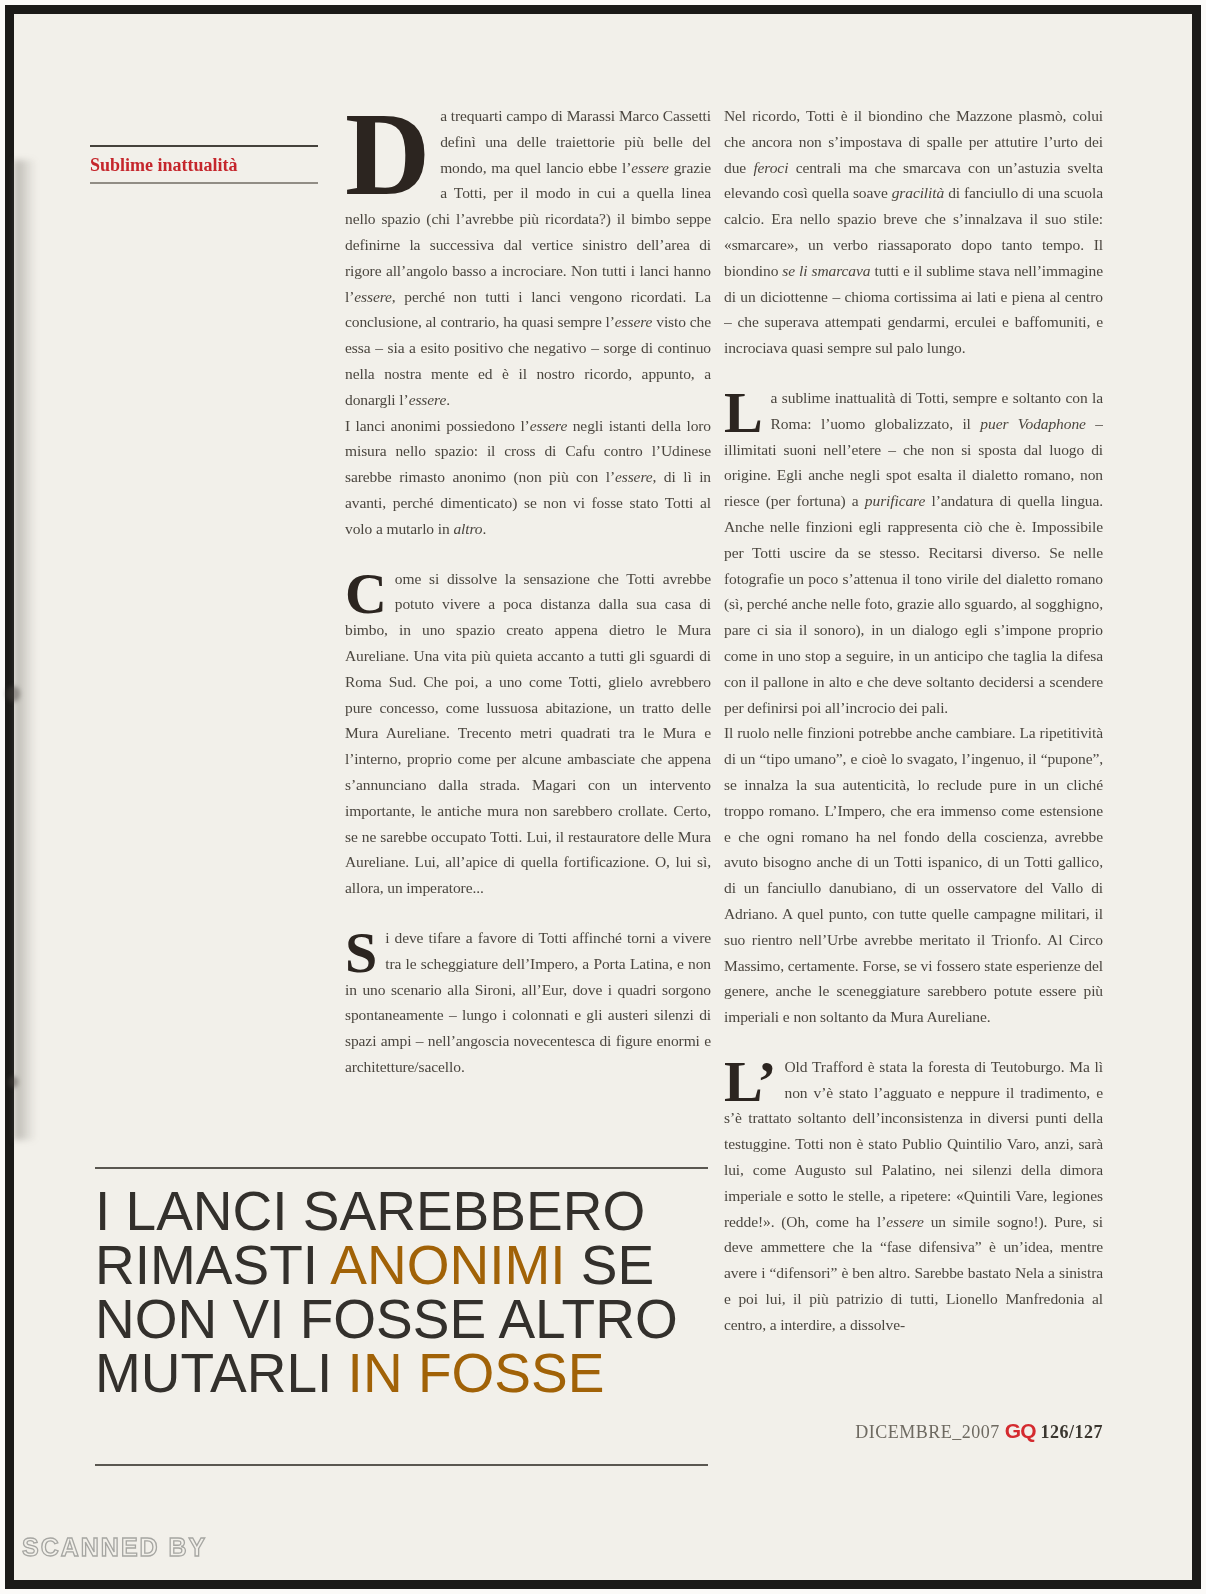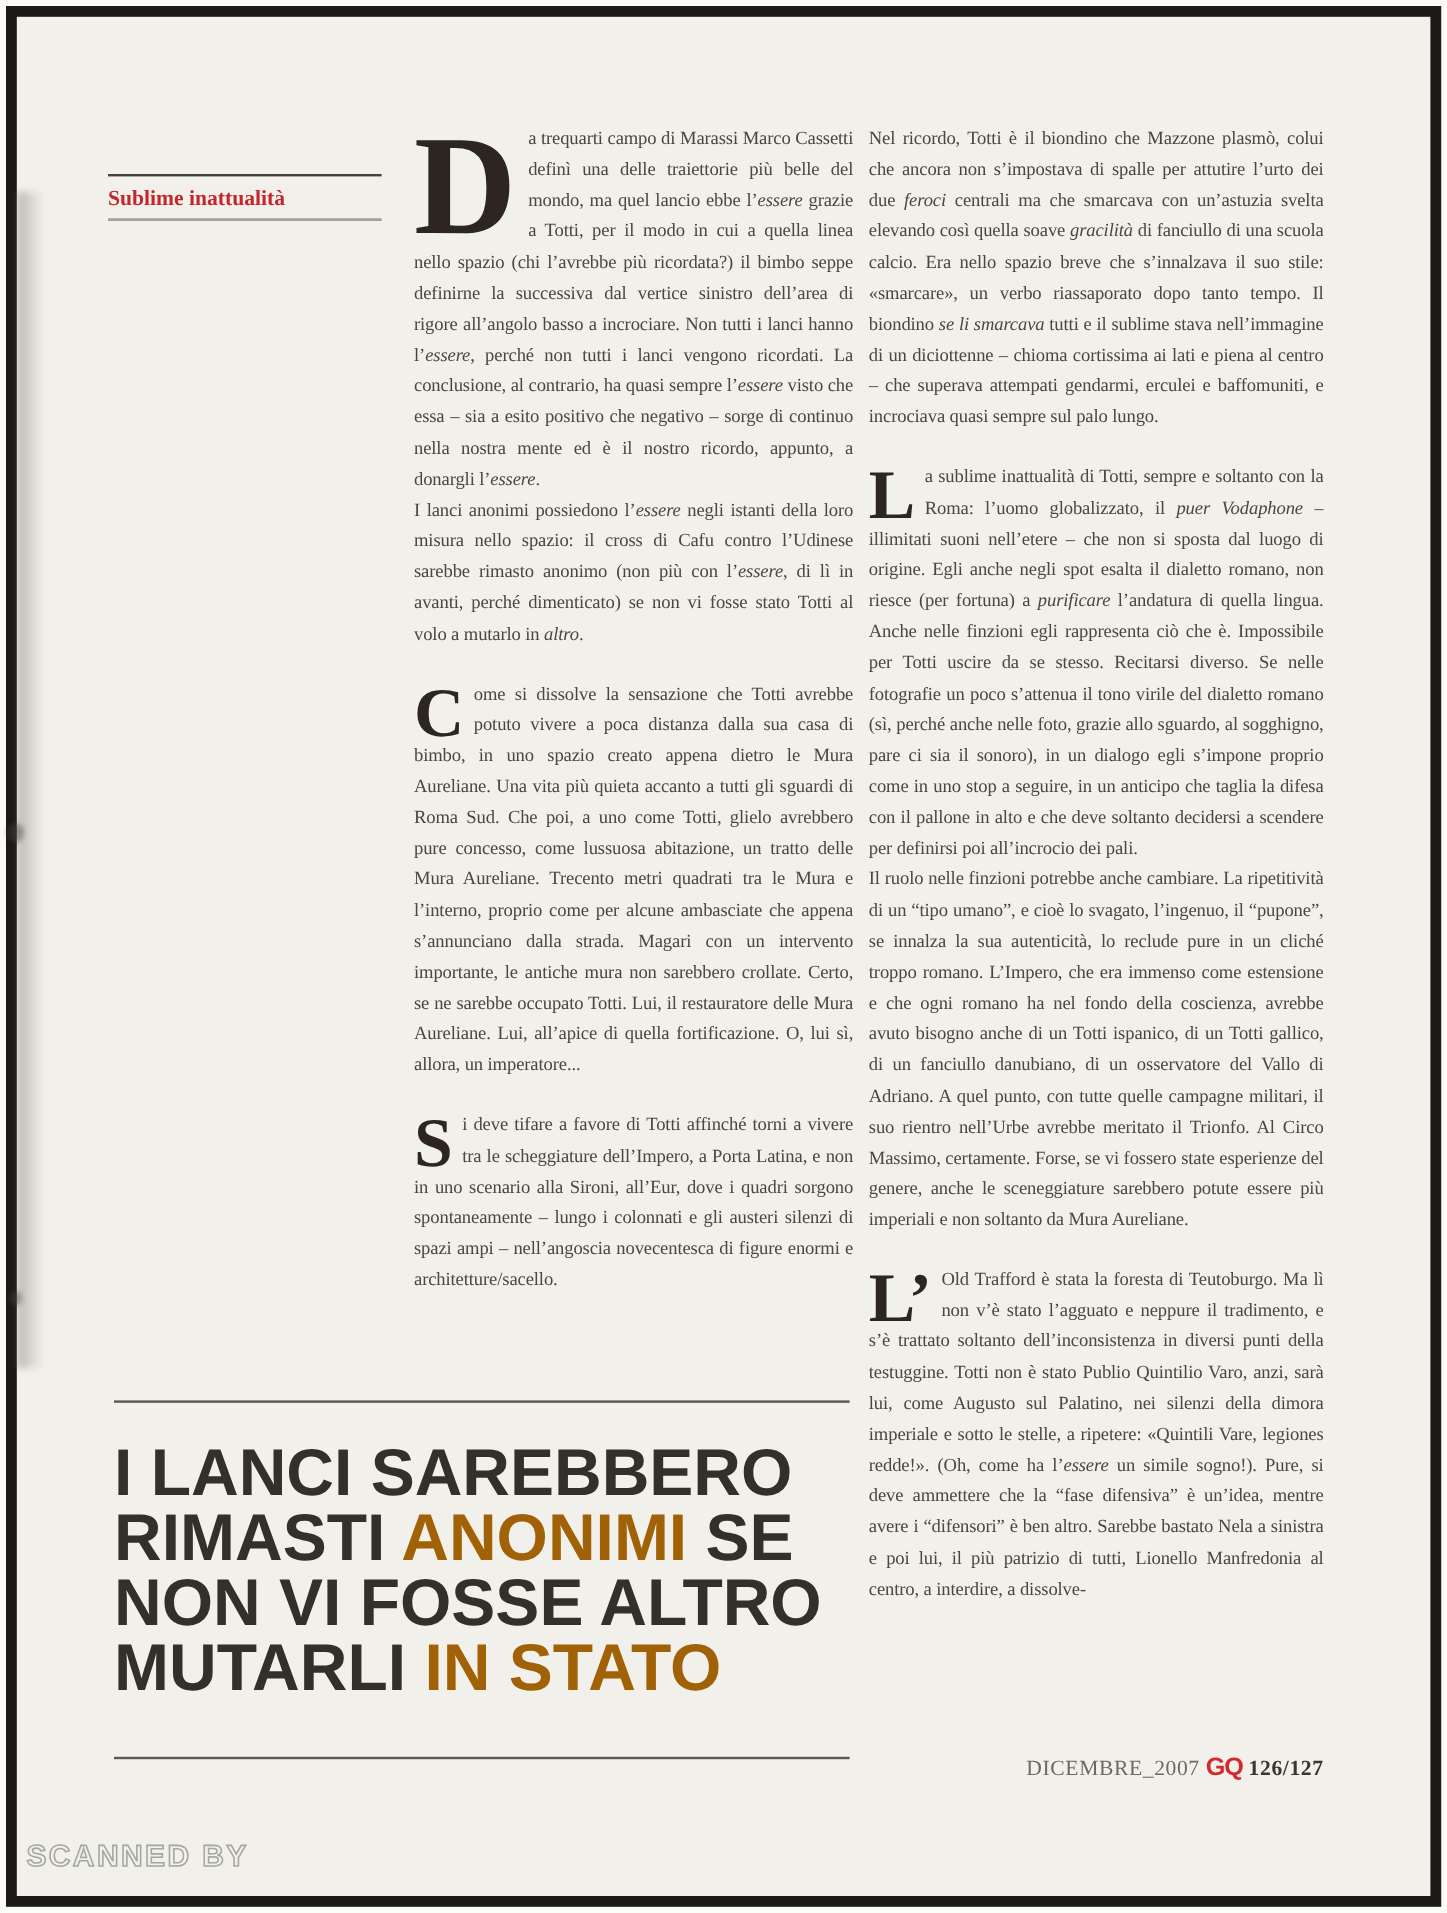--- a/index.html
+++ b/index.html
@@ -31,26 +31,26 @@
   .para.gap{margin-top:24px;}
   .dropcap{float:left;font-weight:bold;color:#2c2520;}
   .dc4{font-size:118px;line-height:92px;margin:6px 10px 0 0;}
   .dc2{font-size:58px;line-height:46px;margin:5px 8px 0 0;}
 
   
   .quote-rule{position:absolute;left:95px;width:613px;height:2px;background:#5a5751;z-index:2;}
   .rule-above{top:1167px;}
   .rule-below{top:1464px;}
   .pullquote{position:absolute;left:95px;top:1184px;width:620px;z-index:2;
-    font-family:"Liberation Sans",sans-serif;font-weight:bold;
-    font-size:55px;line-height:54px;letter-spacing:0px;color:#33302c;white-space:nowrap;margin-top:16px;}
+    font-family:"Liberation Sans",sans-serif;font-weight:normal;
+    font-size:55px;line-height:54px;letter-spacing:0px;color:#33302c;white-space:nowrap;}
   .pullquote .red{color:#a16207;}
 
   
-  .footer{position:absolute;left:724px;top:1462px;width:379px;text-align:right;z-index:2;
+  .footer{position:absolute;left:724px;top:1420px;width:379px;text-align:right;z-index:2;
     font:18px/22px "Liberation Serif",serif;color:#6e6a61;letter-spacing:.5px;}
   .footer .brand{font:bold 21px/22px "Liberation Sans",sans-serif;color:#d42a2f;letter-spacing:-1px;}
   .footer .pages{font-weight:bold;color:#3a362f;}
 
   
   .watermark{position:absolute;left:22px;top:1534px;z-index:3;
     font:bold 25px/27px "Liberation Sans",sans-serif;letter-spacing:2px;
     color:transparent;-webkit-text-stroke:1.3px #a6a6a2;}
 </style>
 </head>
@@ -80,21 +80,21 @@
       <p class="para gap"><span class="dropcap dc2">L</span><span>a sublime inattualità di Totti, sempre e soltanto con la Roma: l’uomo globalizzato, il </span><i>puer Vodaphone</i><span> – illimitati suoni nell’etere – che non si sposta dal luogo di origine. Egli anche negli spot esalta il dialetto romano, non riesce (per fortuna) a </span><i>purificare</i><span> l’andatura di quella lingua. Anche nelle finzioni egli rappresenta ciò che è. Impossibile per Totti uscire da se stesso. Recitarsi diverso. Se nelle fotografie un poco s’attenua il tono virile del dialetto romano (sì, perché anche nelle foto, grazie allo sguardo, al sogghigno, pare ci sia il sonoro), in un dialogo egli s’impone proprio come in uno stop a seguire, in un anticipo che taglia la difesa con il pallone in alto e che deve soltanto decidersi a scendere per definirsi poi all’incrocio dei pali.</span></p>
       <p class="para"><span>Il ruolo nelle finzioni potrebbe anche cambiare. La ripetitività di un “tipo umano”, e cioè lo svagato, l’ingenuo, il “pupone”, se innalza la sua autenticità, lo reclude pure in un cliché troppo romano. L’Impero, che era immenso come estensione e che ogni romano ha nel fondo della coscienza, avrebbe avuto bisogno anche di un Totti ispanico, di un Totti gallico, di un fanciullo danubiano, di un osservatore del Vallo di Adriano. A quel punto, con tutte quelle campagne militari, il suo rientro nell’Urbe avrebbe meritato il Trionfo. Al Circo Massimo, certamente. Forse, se vi fossero state esperienze del genere, anche le sceneggiature sarebbero potute essere più imperiali e non soltanto da Mura Aureliane.</span></p>
       <p class="para gap"><span class="dropcap dc2">L’</span><span>Old Trafford è stata la foresta di Teutoburgo. Ma lì non v’è stato l’agguato e neppure il tradimento, e s’è trattato soltanto dell’inconsistenza in diversi punti della testuggine. Totti non è stato Publio Quintilio Varo, anzi, sarà lui, come Augusto sul Palatino, nei silenzi della dimora imperiale e sotto le stelle, a ripetere: «Quintili Vare, legiones redde!». (Oh, come ha l’</span><i>essere</i><span> un simile sogno!). Pure, si deve ammettere che la “fase difensiva” è un’idea, mentre avere i “difensori” è ben altro. Sarebbe bastato Nela a sinistra e poi lui, il più patrizio di tutti, Lionello Manfredonia al centro, a interdire, a dissolve-</span></p>
     </div>
 
   <div class="quote-rule rule-above"></div>
   <div class="pullquote">
       <div class="quote-line"><span>I LANCI SAREBBERO</span></div>
       <div class="quote-line"><span>RIMASTI </span><span class="red">ANONIMI</span><span> SE</span></div>
       <div class="quote-line"><span>NON VI FOSSE ALTRO</span></div>
-      <div class="quote-line"><span>MUTARLI </span><span class="red">IN STATO</span></div>
+      <div class="quote-line"><span>MUTARLI </span><span class="red">IN FOSSE</span></div>
     </div>
   <div class="quote-rule rule-below"></div>
 
   <div class="footer">
     <span>DICEMBRE_2007</span>
     <span class="brand">GQ</span>
     <span class="pages">126/127</span>
   </div>
 
   <div class="watermark">

